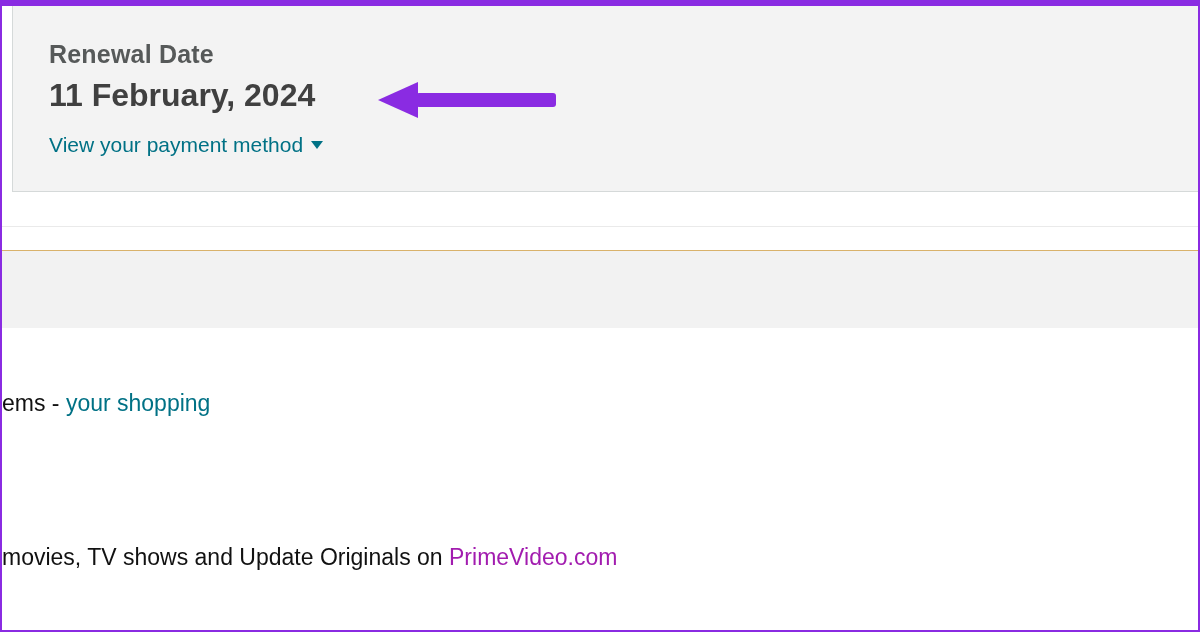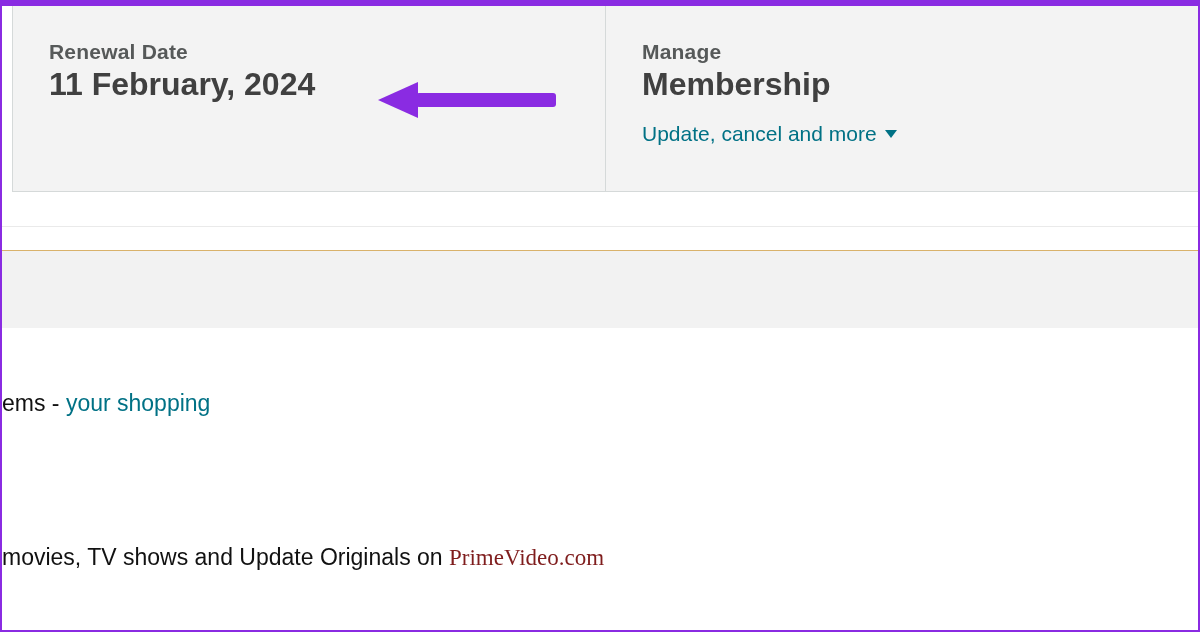--- a/index.html
+++ b/index.html
@@ -22,64 +22,60 @@
     background: #f3f3f3;
     border-bottom: 1px solid #d5d9d9;
   }
   .card {
     flex: 1;
     padding: 34px 36px 22px 36px;
     border-left: 1px solid #d5d9d9;
     position: relative;
   }
   .card + .card { border-left: 1px solid #d5d9d9; }
-  .card-label { font-size: 21px; font-weight: 700; color: #565959; letter-spacing: .2px; }
+  .card-label { font-size: 25px; font-weight: 700; color: #565959; margin-bottom: 6px; letter-spacing: .2px; }
   .card-value { font-size: 32px; font-weight: 700; color: #404040; line-height: 1.25; }
   .card-link { margin-top: 18px; color: #007185; font-size: 21px; display: inline-flex; align-items: center; cursor: pointer; }
   .caret { margin-left: 8px; width: 0; height: 0; border-left: 6px solid transparent; border-right: 6px solid transparent; border-top: 8px solid #007185; display: inline-block; }
 
   
   .band {
     position: absolute;
     left: 2px; right: 2px;
     top: 250px; height: 78px;
     background: #f2f2f2;
     border-top: 1px solid #d9b26b; 
   }
   .thinline { position: absolute; left: 2px; right: 2px; top: 226px; height: 1px; background: #eaeaea; }
 
   
   .line1 { position: absolute; left: 2px; top: 390px; font-size: 23px; color: #111; white-space: nowrap; }
   .line1 a { color: #007185; text-decoration: none; }
   .line2 { position: absolute; left: 2px; top: 544px; font-size: 23px; color: #111; white-space: nowrap; }
-  .line2 a { color: #7f1d1d; text-decoration: none; font-family: Liberation Serif, serif; }
+  .line2 a { color: #a21caf; text-decoration: none; }
 
   
   .arrow {
     position: absolute;
     left: 378px; top: 80px;
     width: 180px; height: 40px;
     pointer-events: none;
   }
 </style>
 </head>
 <body>
 
 <div class="frame"></div>
 
 <div class="cards">
   <div class="card">
     <div class="card-label">Renewal Date</div>
     <div class="card-value">11 February, 2024</div>
-  </div>
-  <div class="card">
-    <div class="card-label">Manage</div>
-    <div class="card-value">Membership</div>
     <div class="card-link">
-      <span>Update, cancel and more</span>
+      <span>View your payment method</span>
       <span class="caret"></span>
     </div>
   </div>
 </div>
 
 <div class="thinline"></div>
 <div class="band"></div>
 
 <div class="line1">
   <span>ems - </span><a href="#">your shopping</a>

